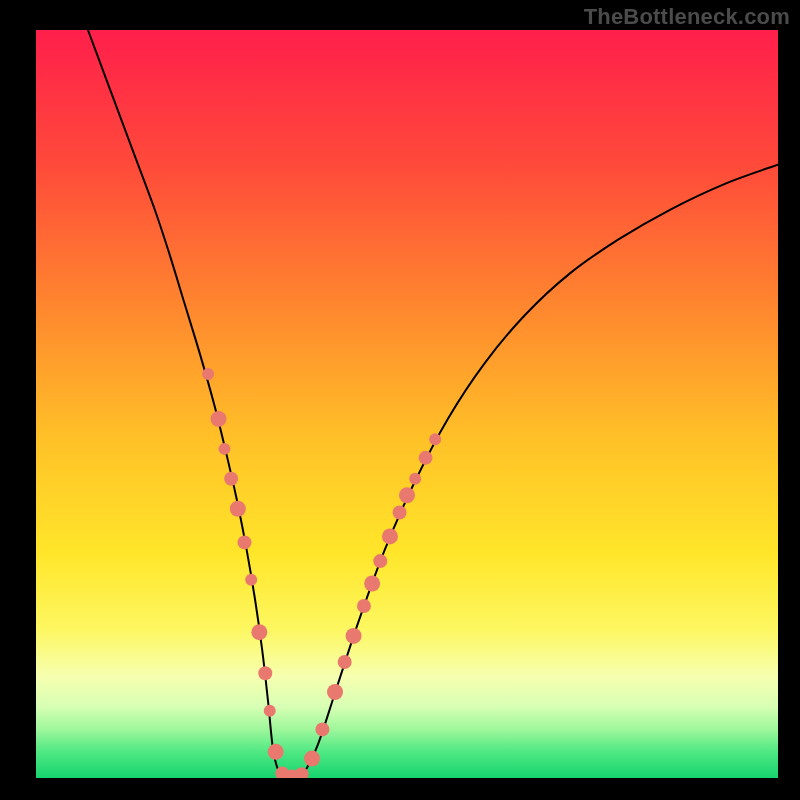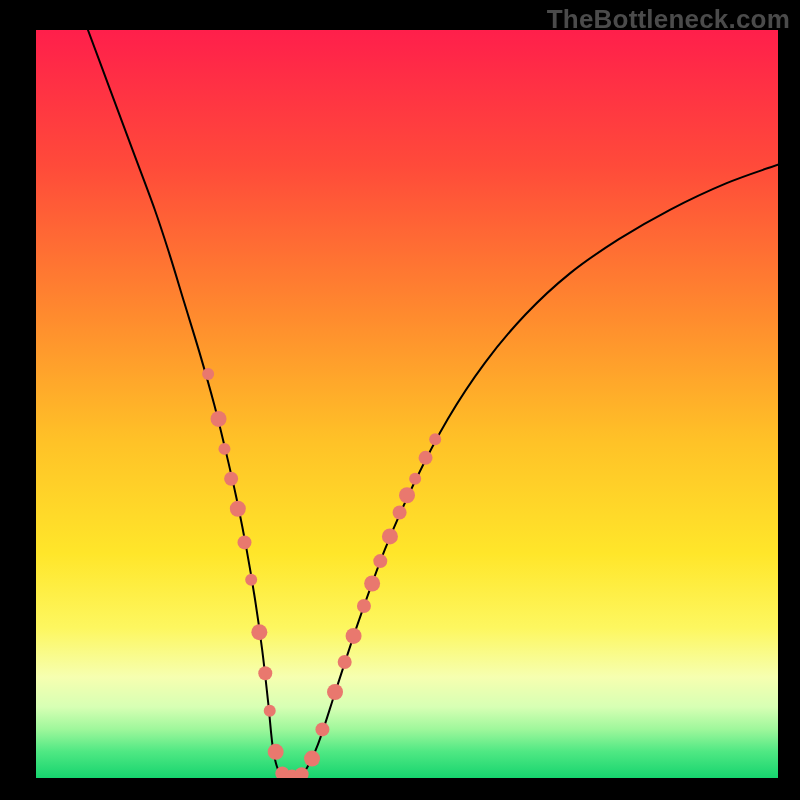--- a/index.html
+++ b/index.html
@@ -15,21 +15,21 @@
     position: relative;
     width: 800px;
     height: 800px;
     background: #000;
   }
   .watermark {
     position: absolute;
     top: 4px;
     right: 10px;
     color: #4b4b4b;
-    font-size: 26px;
+    font-size: 22px;
     font-weight: 600;
     letter-spacing: 0.2px;
     z-index: 10;
   }
   svg {
     position: absolute;
     left: 0;
     top: 0;
   }
 </style>

